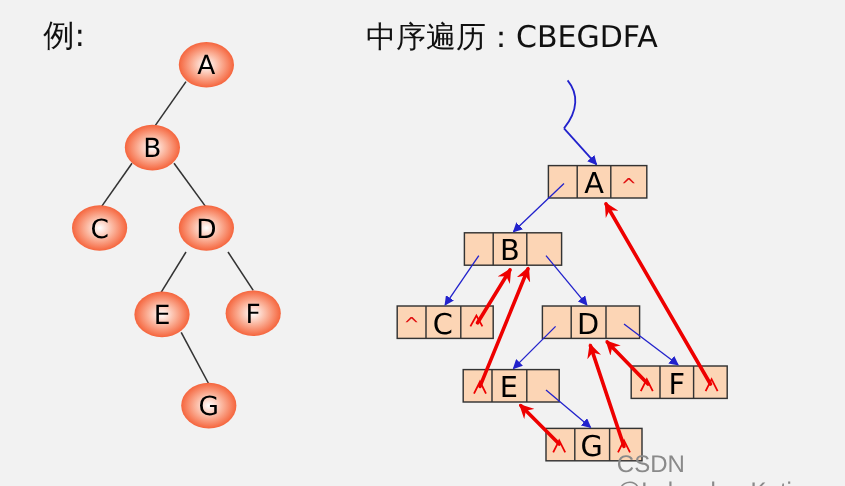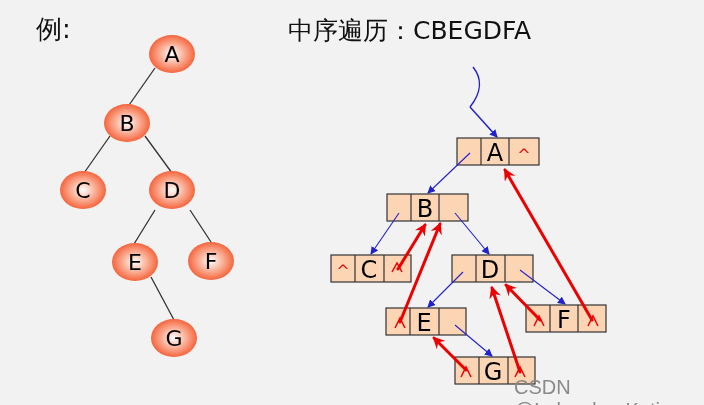--- a/index.html
+++ b/index.html
@@ -1,19 +1,19 @@
 <!DOCTYPE html>
 <html><head>
 <meta charset="utf-8">
 <style>
   html, body { margin:0; padding:0; }
   body { width:704px; height:405px; background:#f2f2f2; position:relative; overflow:hidden;
          font-family:"DejaVu Sans","Liberation Sans",sans-serif; }
   .title-left { position:absolute; left:36px; top:12px; font-size:26px; color:#111; }
-  .title-right { position:absolute; left:288px; top:14px; font-size:25px; color:#111; white-space:nowrap; }
+  .title-right { position:absolute; left:305px; top:14px; font-size:25px; color:#111; white-space:nowrap; }
   svg.diagram { position:absolute; left:0; top:0; }
   .watermark { position:absolute; left:514px; top:376px; font-size:20px; color:#8a8a8a;
                font-family:"Liberation Sans","DejaVu Sans",sans-serif; }
   .node-text { font-family:"DejaVu Sans",sans-serif; font-size:22px; fill:#000; }
   .cell-text { font-family:"DejaVu Sans",sans-serif; font-size:24px; fill:#000; }
   .null-text { font-family:"DejaVu Sans",sans-serif; font-size:16px; fill:#e01010; }
 </style>
 </head>
 <body>
 

